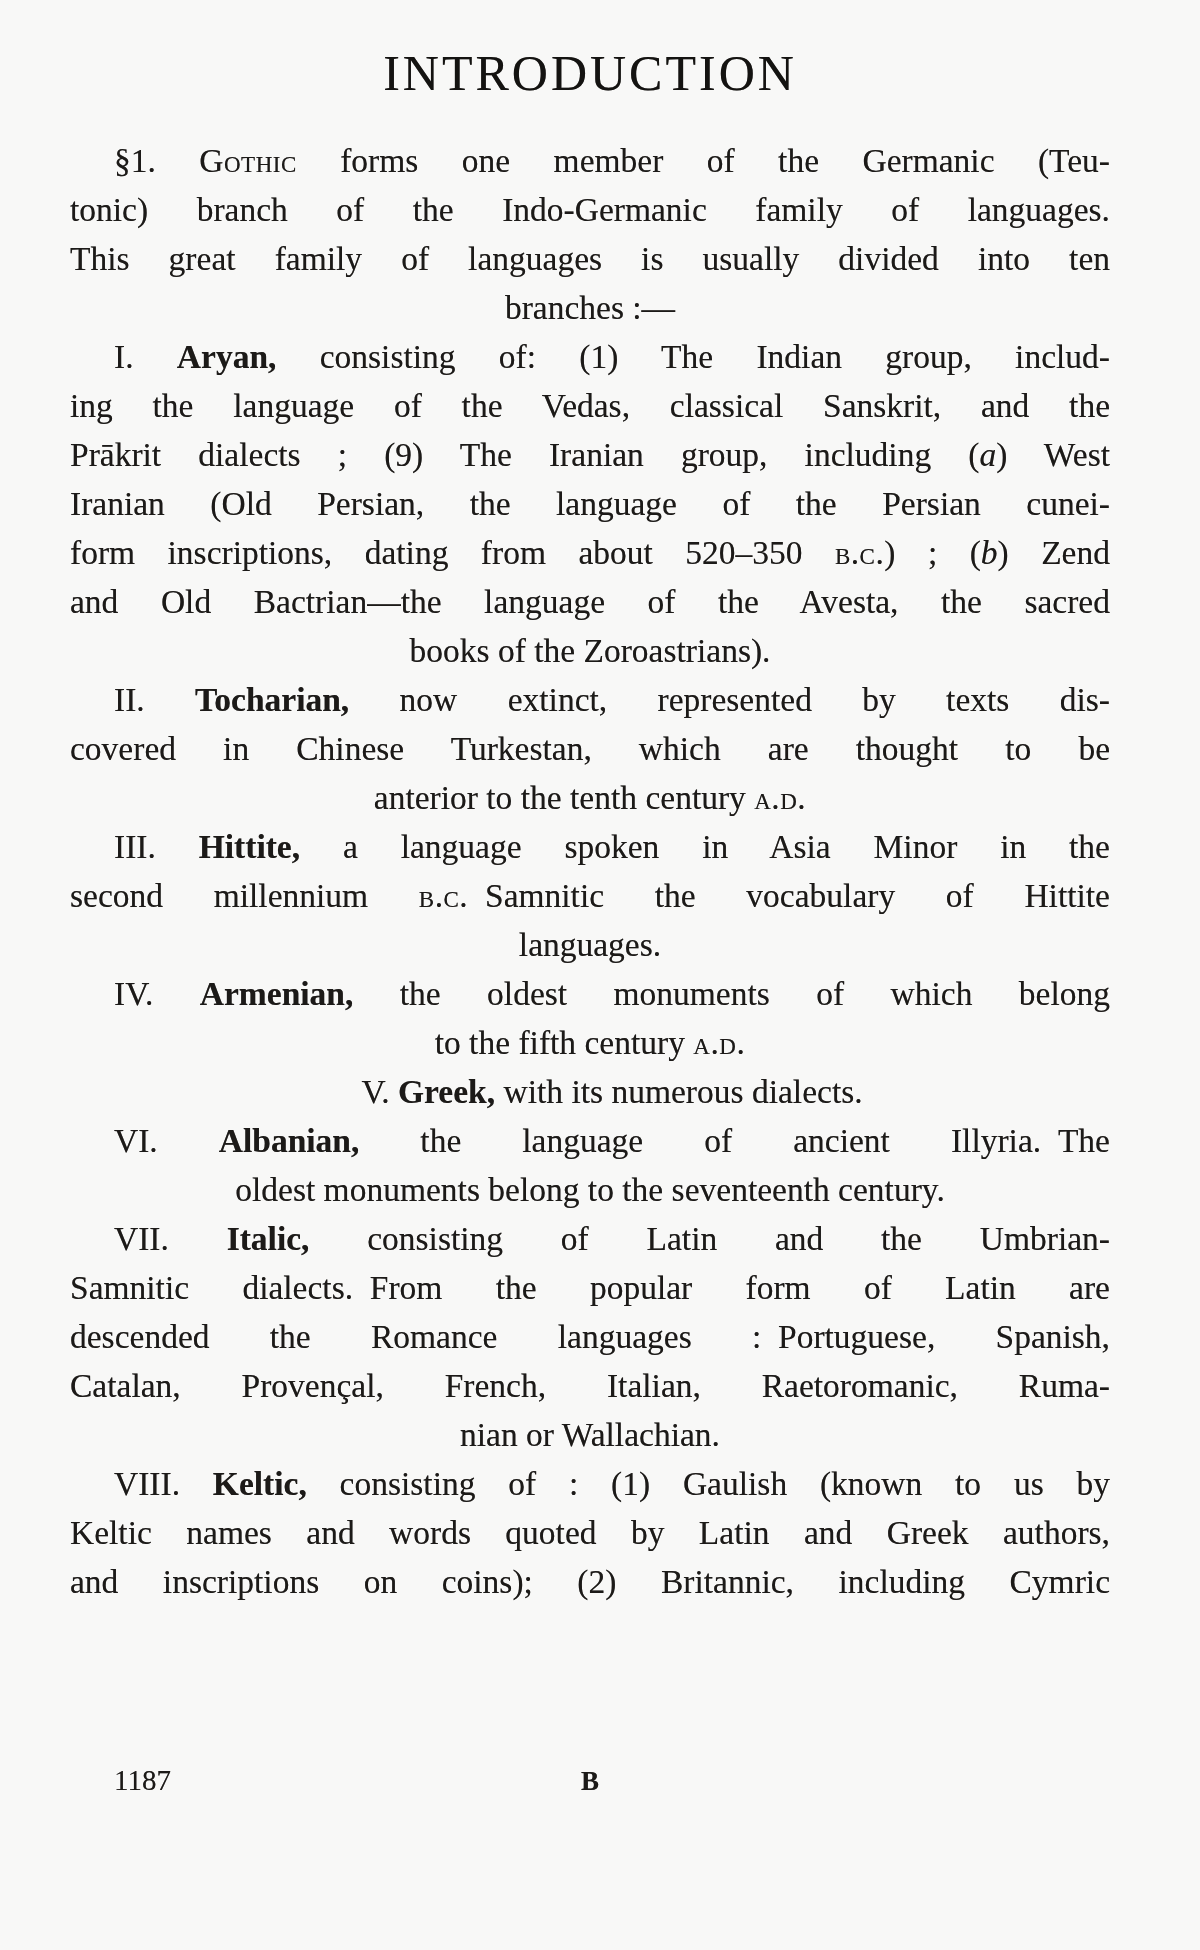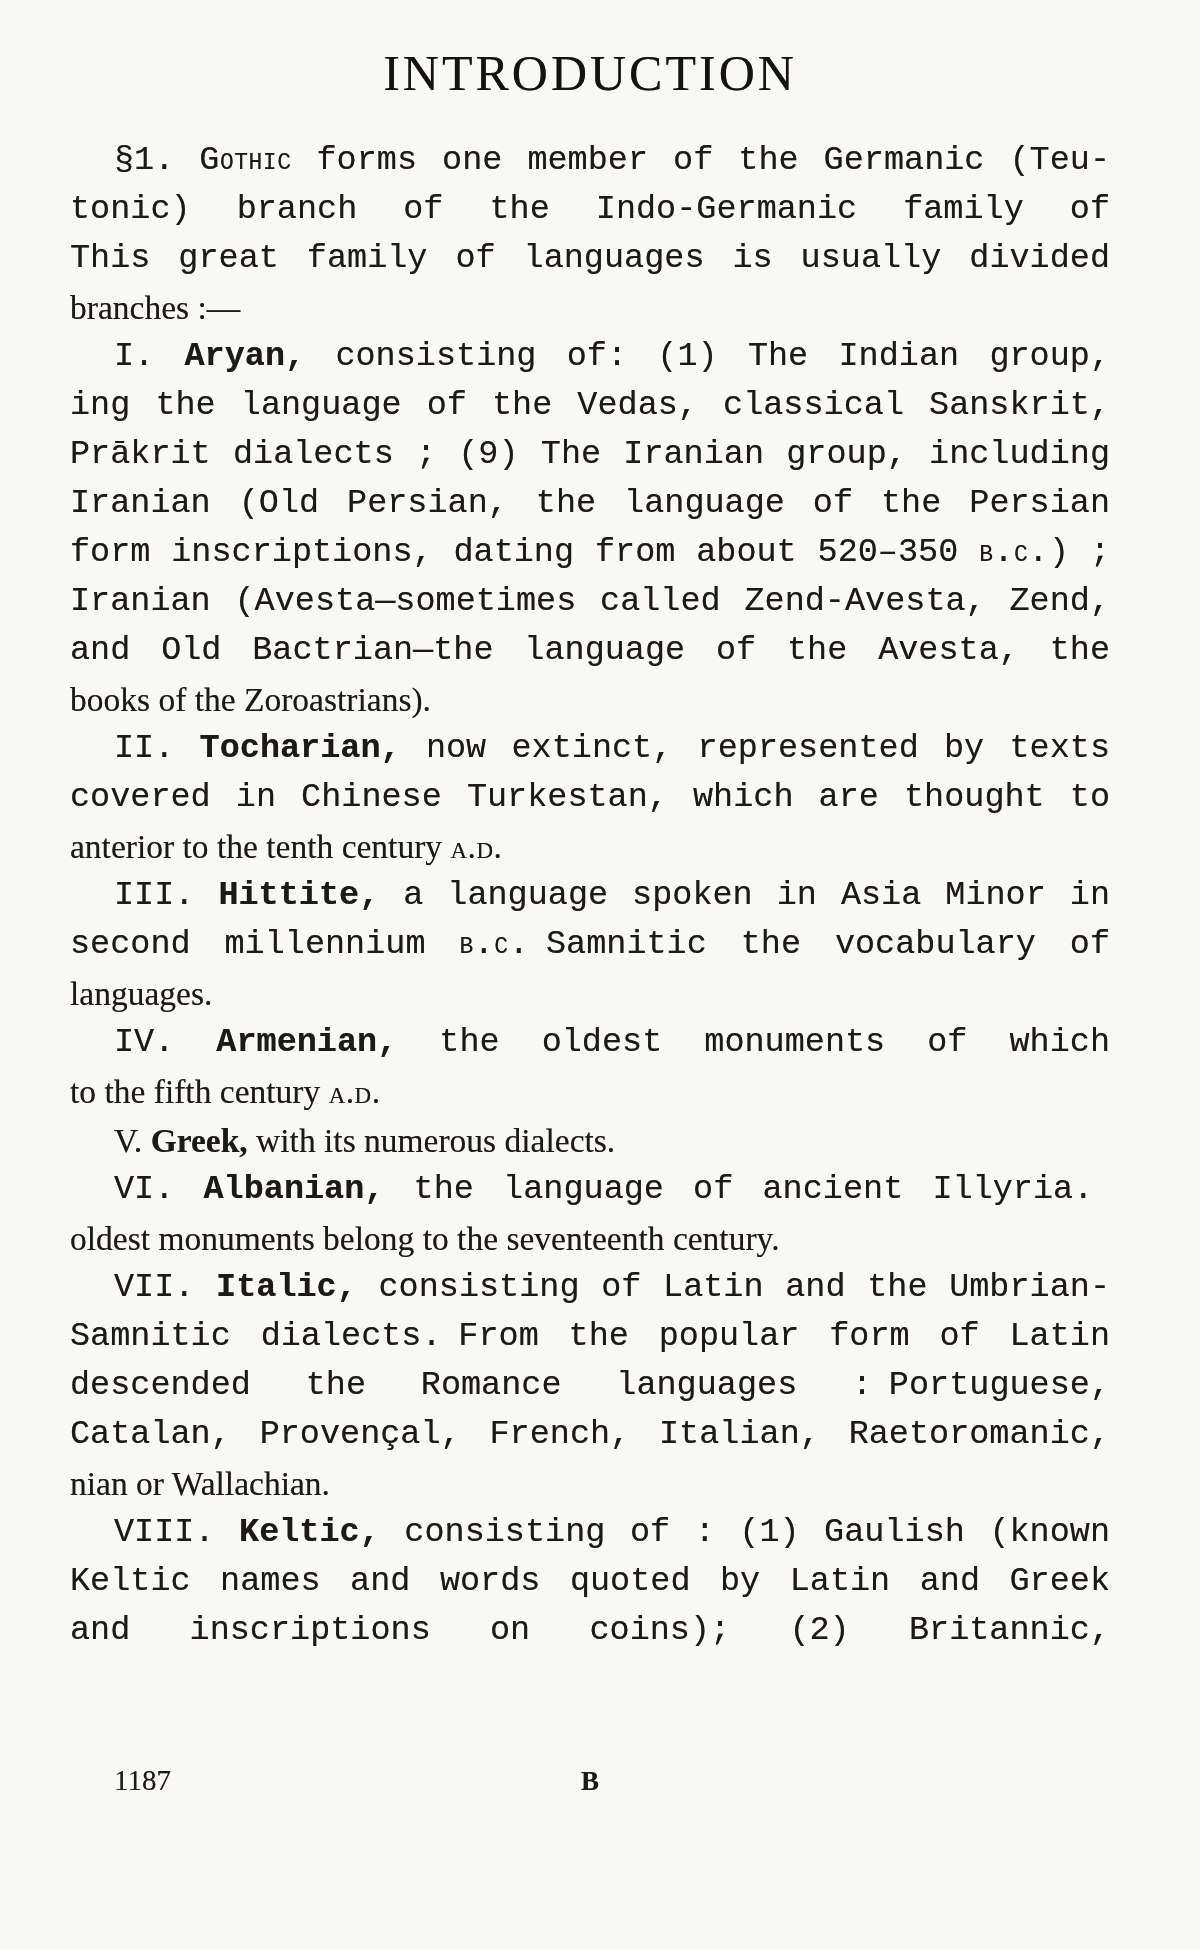--- a/index.html
+++ b/index.html
@@ -18,26 +18,25 @@
     margin:0;text-align:center;
     font-size:50px;font-weight:400;letter-spacing:3px;
     color:#141311;
   }
   .body{
     position:absolute;top:136px;left:70px;width:1040px;
     font-size:33.5px;line-height:49px;
   }
   .line{
     height:49px;overflow:hidden;
-    text-align:left;
+    text-align:center;
   }
   .line.just{
     text-align:justify;
     text-align-last:justify;
-    font-family:Liberation Mono, monospace;
   }
   .line.just::after{
     content:"";display:inline-block;width:100%;
   }
   .line.indent{text-indent:44px;}
   .b{font-weight:bold;}
   .i{font-style:italic;}
   .sc{font-variant:small-caps;letter-spacing:.5px;}
   .footer{
     position:absolute;top:1764px;left:70px;width:1040px;height:44px;
@@ -54,21 +53,20 @@
   <div class="body" id="text-body">
       <div class="line just indent"><span>§1. </span><span class="sc">Gothic</span><span> forms one member of the Germanic (Teu-</span></div>
       <div class="line just"><span>tonic) branch of the Indo-Germanic family of languages.</span></div>
       <div class="line just"><span>This great family of languages is usually divided into ten</span></div>
       <div class="line"><span>branches :—</span></div>
       <div class="line just indent"><span>I. </span><span class="b">Aryan,</span><span> consisting of: (1) The Indian group, includ-</span></div>
       <div class="line just"><span>ing the language of the Vedas, classical Sanskrit, and the</span></div>
       <div class="line just"><span>Prākrit dialects ; (9) The Iranian group, including (</span><span class="i">a</span><span>) West</span></div>
       <div class="line just"><span>Iranian (Old Persian, the language of the Persian cunei-</span></div>
       <div class="line just"><span>form inscriptions, dating from about 520–350 </span><span class="sc">b.c.</span><span>) ; (</span><span class="i">b</span><span>) Zend</span></div>
-      <div class="line just"><span>Iranian (Avesta—sometimes called Zend-Avesta, Zend,</span></div>
       <div class="line just"><span>and Old Bactrian—the language of the Avesta, the sacred</span></div>
       <div class="line"><span>books of the Zoroastrians).</span></div>
       <div class="line just indent"><span>II. </span><span class="b">Tocharian,</span><span> now extinct, represented by texts dis-</span></div>
       <div class="line just"><span>covered in Chinese Turkestan, which are thought to be</span></div>
       <div class="line"><span>anterior to the tenth century </span><span class="sc">a.d.</span></div>
       <div class="line just indent"><span>III. </span><span class="b">Hittite,</span><span> a language spoken in Asia Minor in the</span></div>
       <div class="line just"><span>second millennium </span><span class="sc">b.c.</span><span> Samnitic the vocabulary of Hittite</span></div>
       <div class="line"><span>languages.</span></div>
       <div class="line just indent"><span>IV. </span><span class="b">Armenian,</span><span> the oldest monuments of which belong</span></div>
       <div class="line"><span>to the fifth century </span><span class="sc">a.d.</span></div>

